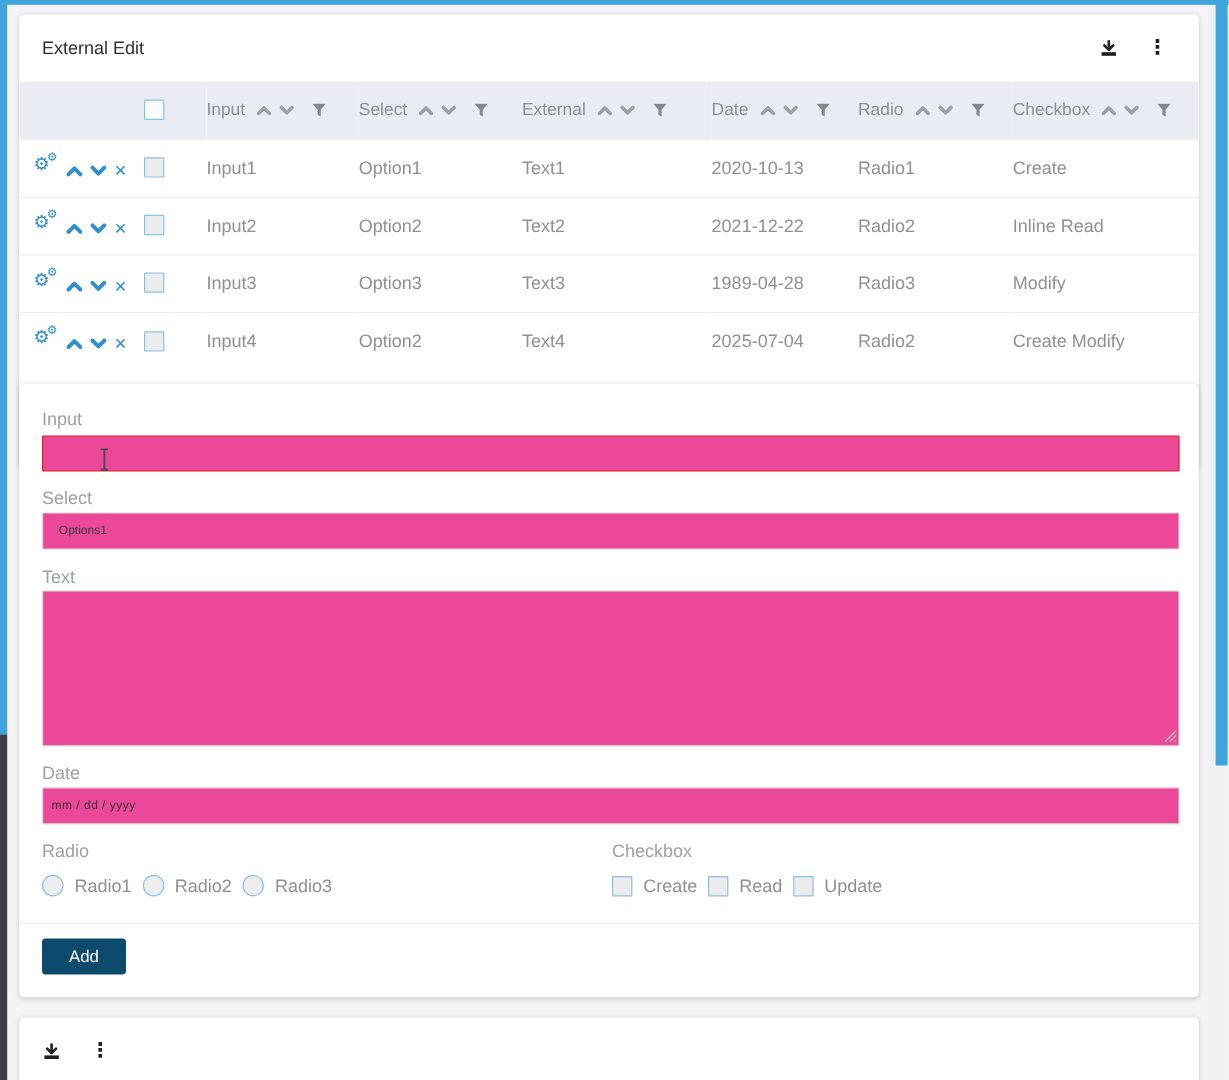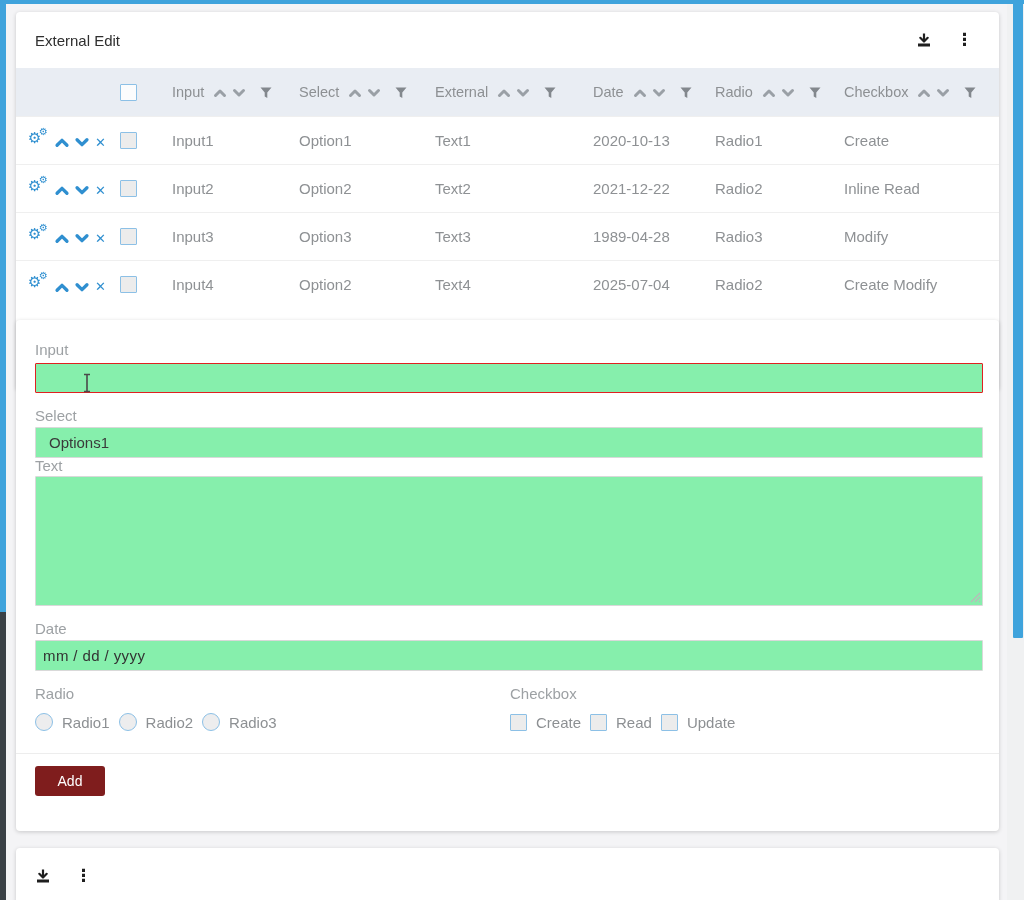--- a/index.html
+++ b/index.html
@@ -60,48 +60,48 @@
     background: #ececec; border: 1.5px solid #8cc0e6; border-radius: 1px;
     cursor: pointer; vertical-align: middle;
   }
   .checkbox.head { background: #fbfcfd; }
 
   
   .form-body { padding: 0 16px 0 19px; }
   .flabel { font-size: 15px; color: #9da1a4; line-height: 16px; display: block; }
   .lbl-input { margin-top: 22px; }
   .field {
-    width: 948px; border: 1px solid #d9d9d9; background: #86efac;
-    font-size: 15px; color: #3a3a3a; border-radius: 1px;
+    width: 948px; border: 1px solid #d9d9d9; background: #ec4899;
+    font-size: 10px; color: #3a3a3a; border-radius: 1px;
   }
   input.field { height: 30px; margin-top: 5px; padding: 0 8px; outline: none; }
   input.field.error { border: 1px solid #e02020; }
   .lbl-select { margin-top: 15px; }
   .select-box { margin-top: 3px; height: 31px; line-height: 29px; padding-left: 13px; cursor: pointer; }
-  .lbl-text { }
+  .lbl-text { margin-top: 16px; }
   .textarea-wrap { position: relative; width: 948px; margin-top: 2px; }
   textarea.field { height: 130px; width: 948px; resize: none; display: block; padding: 6px 8px; outline: none; }
   .grip { position: absolute; right: 2px; bottom: 3px; width: 12px; height: 12px; pointer-events: none; color: #b9b9b9; }
   .lbl-date { margin-top: 15px; }
   .date-box { margin-top: 3px; height: 31px; line-height: 29px; padding-left: 7px; letter-spacing: 0.4px; cursor: text; color: #333; }
   .two-col { display: flex; margin-top: 15px; }
   .two-col .col-l { width: 475px; }
   .controls-row { display: flex; align-items: center; margin-top: 9px; height: 22px; }
   .controls-row .col-l { width: 475px; display: flex; align-items: center; }
   .radio {
     display: inline-block; width: 18px; height: 18px; border-radius: 50%;
     background: #ededee; border: 1.5px solid #8cc0e6; cursor: pointer;
     flex: 0 0 auto;
   }
   .opt-label { font-size: 15px; color: #8d9093; margin: 0 9px 0 9px; }
   .col-r { display: flex; align-items: center; }
   .footer-divider { border-top: 1px solid #ededed; margin-top: 20px; }
   .card-footer { padding: 12px 0 0 19px; }
   .add-btn {
-    width: 70px; height: 30px; background: #7f1d1d; color: #fff;
+    width: 70px; height: 30px; background: #0c4a6e; color: #fff;
     border: none; border-radius: 3px; font-size: 14px; cursor: pointer;
     font-family: "Liberation Sans", "DejaVu Sans", sans-serif;
   }
 
   
   .mouse-cursor { position: absolute; left: 82px; top: 373px; z-index: 70; pointer-events: none; }
 </style>
 </head>
 <body>
 

